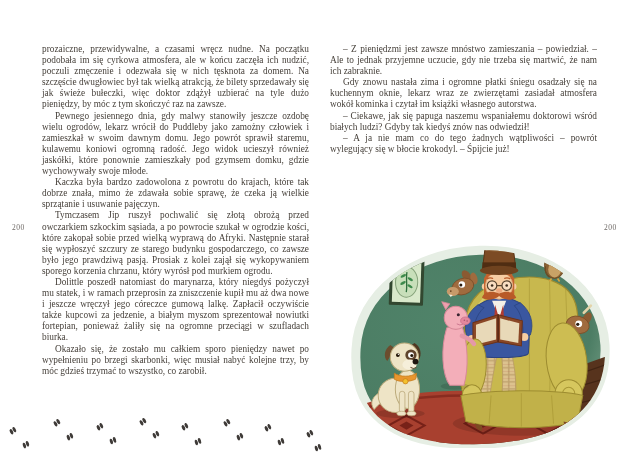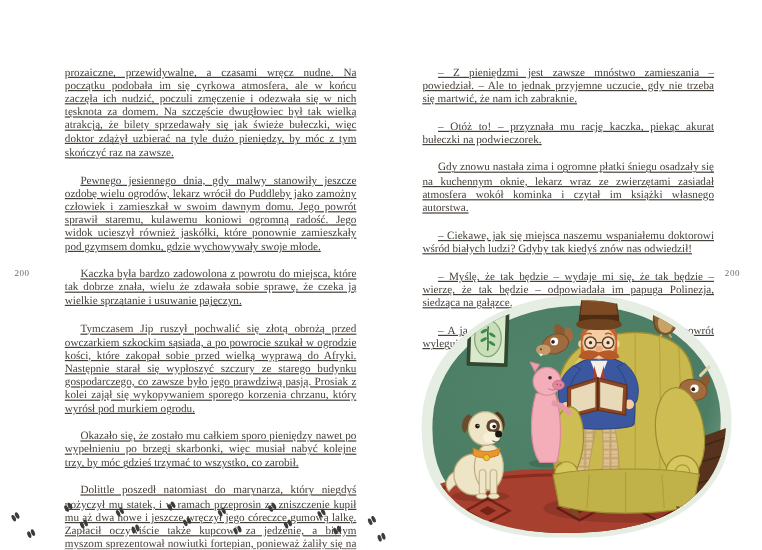--- a/index.html
+++ b/index.html
@@ -1,50 +1,48 @@
 <!DOCTYPE html>
 <html lang="pl"><head>
 <meta charset="utf-8">
 <style>
   html,body{margin:0;padding:0;background:#ffffff;}
   .spread{position:relative;width:635px;height:458px;background:#ffffff;overflow:hidden;
           font-family:"Liberation Serif", serif;}
   .text-col{position:absolute;width:267px;}
   .text-col.left{left:42px;top:44px;}
-  .text-col.right{left:340px;top:44px;}
-  .text-col p{margin:12px;text-indent:13px;text-align:justify;
-              font-size:9.3px;line-height:11.1px;color:#46403a;text-decoration:underline;}
+  .text-col.right{left:330px;top:44px;}
+  .text-col p{margin:0;text-indent:13px;text-align:justify;
+              font-size:9.3px;line-height:11.1px;color:#46403a;}
   .text-col p.noindent{text-indent:0;}
   .pagenum{position:absolute;top:223px;font-size:7.5px;color:#6f6a66;
            font-family:"Liberation Serif", serif;letter-spacing:.5px;}
   .pagenum.left{left:12px;}
   .pagenum.right{left:604px;}
   .hoofprints{position:absolute;left:4px;top:414px;}
   .illus{position:absolute;left:350px;top:244px;}
 </style>
 </head>
 <body>
 
 <div class="spread">
 
   <div class="text-col left">
     <p class="noindent">prozaiczne, przewidywalne, a czasami wręcz nudne. Na początku podobała im się cyrkowa atmosfera, ale w końcu zaczęła ich nudzić, poczuli zmęczenie i odezwała się w nich tęsknota za domem. Na szczęście dwugłowiec był tak wielką atrakcją, że bilety sprzedawały się jak świeże bułeczki, więc doktor zdążył uzbierać na tyle dużo pieniędzy, by móc z tym skończyć raz na zawsze.</p>
     <p>Pewnego jesiennego dnia, gdy malwy stanowiły jeszcze ozdobę wielu ogrodów, lekarz wrócił do Puddleby jako zamożny człowiek i zamieszkał w swoim dawnym domu. Jego powrót sprawił staremu, kulawemu koniowi ogromną radość. Jego widok ucieszył również jaskółki, które ponownie zamieszkały pod gzymsem domku, gdzie wychowywały swoje młode.</p>
-    <p>Kaczka była bardzo zadowolona z powrotu do miejsca, które tak dobrze znała, wielu że zdawała sobie sprawę, że czeka ją wielkie sprzątanie i usuwanie pajęczyn.</p>
+    <p>Kaczka była bardzo zadowolona z powrotu do krajach, które tak dobrze znała, mimo że zdawała sobie sprawę, że czeka ją wielkie sprzątanie i usuwanie pajęczyn.</p>
     <p>Tymczasem Jip ruszył pochwalić się złotą obrożą przed owczarkiem szkockim sąsiada, a po powrocie szukał w ogrodzie kości, które zakopał sobie przed wielką wyprawą do Afryki. Następnie starał się wypłoszyć szczury ze starego budynku gospodarczego, co zawsze było jego prawdziwą pasją. Prosiak z kolei zajął się wykopywaniem sporego korzenia chrzanu, który wyrósł pod murkiem ogrodu.</p>
+    <p>Dolittle poszedł natomiast do marynarza, który niegdyś pożyczył mu statek, i w ramach przeprosin za zniszczenie kupił mu aż dwa nowe i jeszcze wręczył jego córeczce gumową lalkę. Zapłacił oczywiście także kupcowi za jedzenie, a białym myszom sprezentował nowiutki fortepian, ponieważ żaliły się na ogromne przeciągi w szufladach biurka.</p>
     <p>Okazało się, że zostało mu całkiem sporo pieniędzy nawet po wypełnieniu po brzegi skarbonki, więc musiał nabyć kolejne trzy, by móc gdzieś trzymać to wszystko, co zarobił.</p>
-    <p>Dolittle poszedł natomiast do marynarza, który niegdyś pożyczył mu statek, i w ramach przeprosin za zniszczenie kupił mu aż dwa nowe i jeszcze wręczył jego córeczce gumową lalkę. Zapłacił oczywiście także kupcowi za jedzenie, a białym myszom sprezentował nowiutki fortepian, ponieważ żaliły się na ogromne przeciągi w szufladach biurka.</p>
   </div>
 
   <div class="text-col right">
     <p>– Z pieniędzmi jest zawsze mnóstwo zamieszania – powiedział. – Ale to jednak przyjemne uczucie, gdy nie trzeba się martwić, że nam ich zabraknie.</p>
-    <p>– Otóż to! – przyznała mu rację kaczka, piekąc akurat bułeczki na podwieczorek.</p>
     <p>Gdy znowu nastała zima i ogromne płatki śniegu osadzały się na kuchennym oknie, lekarz wraz ze zwierzętami zasiadał atmosfera wokół kominka i czytał im książki własnego autorstwa.</p>
-    <p>– Ciekawe, jak się miejsca naszemu wspaniałemu doktorowi wśród białych ludzi? Gdyby tak kiedyś znów nas odwiedził!</p>
-    <p>– Myślę, że tak będzie – wydaje mi się, że tak będzie – wierzę, że tak będzie – odpowiadała im papuga Polinezja, siedząca na gałązce.</p>
+    <p>– Ciekawe, jak się papuga naszemu wspaniałemu doktorowi wśród białych ludzi? Gdyby tak kiedyś znów nas odwiedził!</p>
     <p>– A ja nie mam co do tego żadnych wątpliwości – powrót wylegujący się w błocie krokodyl. – Śpijcie już!</p>
   </div>
 
   <span class="pagenum left">200</span>
   <span class="pagenum right">200</span>
 
   <svg class="hoofprints" width="318" height="42" viewBox="0 0 318 42">
     <defs>
       <g id="hp" fill="#3f3b38">
         <ellipse cx="-1.7" cy="0" rx="1.5" ry="2.9"></ellipse>

